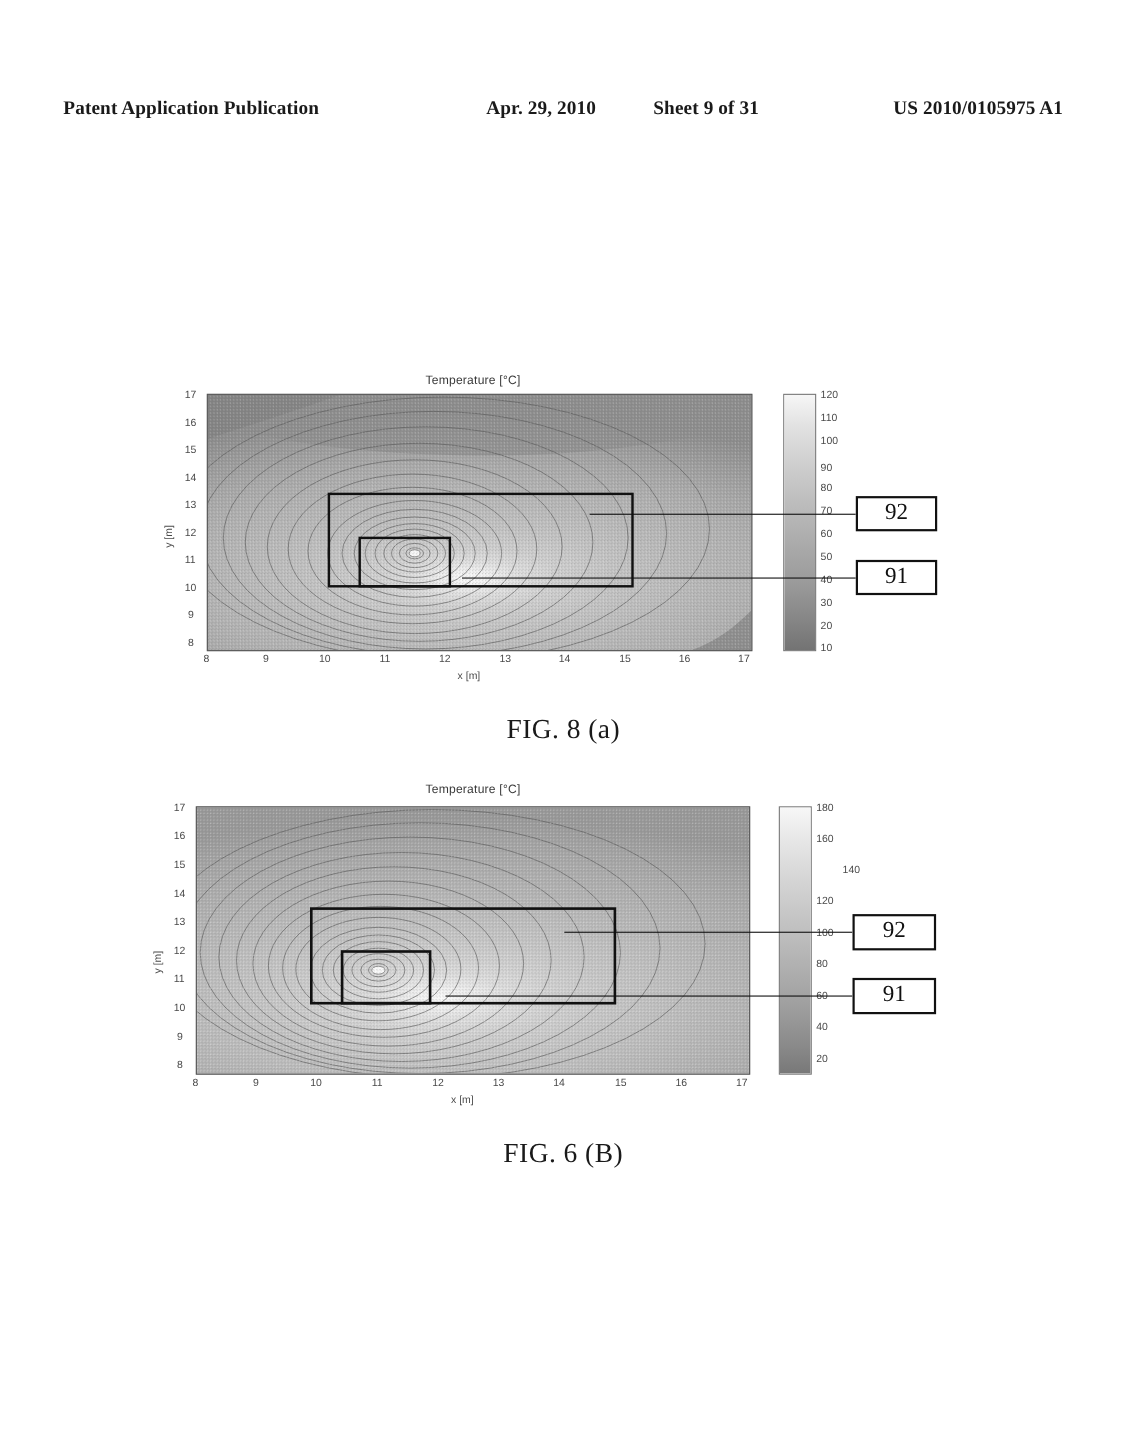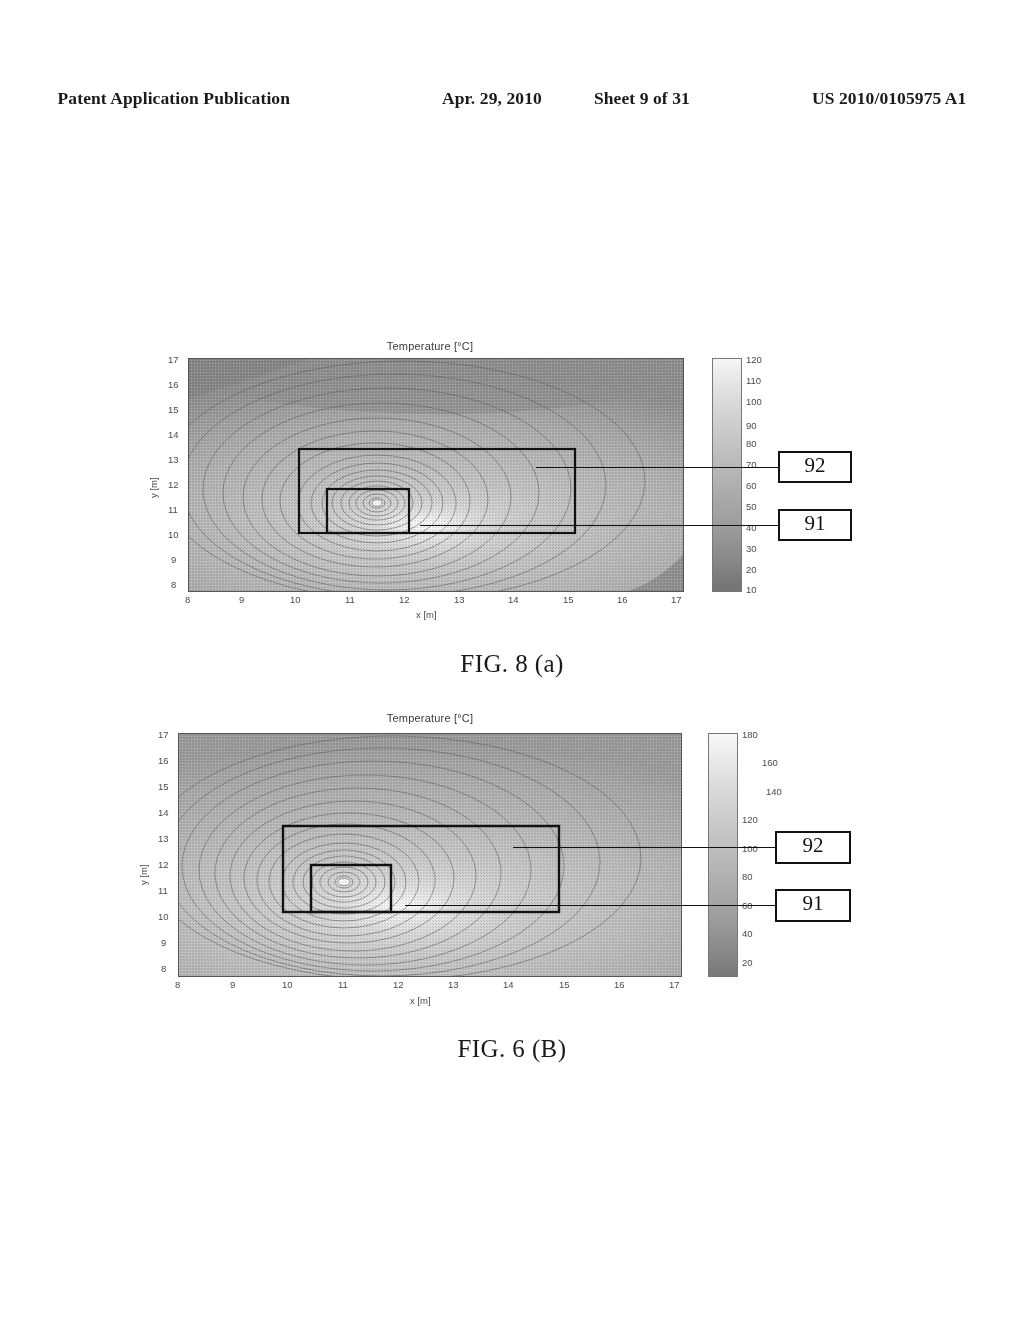--- a/index.html
+++ b/index.html
@@ -330,21 +330,21 @@
   <div class="tick-label" style="left:484px; top:279px;">16</div>
   <div class="tick-label" style="left:539px; top:279px;">17</div>
 
   <div class="xlab-text" style="left:280px; top:295px;">x [m]</div>
 
   <div class="cbar" style="left:578px; top:33px; width:28px; height:242px;">
     <div style="width:100%;height:100%;background:linear-gradient(to bottom,#f7f7f7 0%,#e6e6e6 13%,#d4d4d4 28%,#c2c2c2 44%,#b0b0b0 60%,#9d9d9d 76%,#898989 90%,#787878 100%);"></div>
   </div>
 
   <div class="tick-label" style="left:612px; top:29px;">180</div>
-  <div class="tick-label" style="left:612px; top:57px;margin-left:20px;">160</div>
+  <div class="tick-label" style="left:612px; top:57px;">160</div>
   <div class="tick-label" style="left:636px; top:86px;">140</div>
   <div class="tick-label" style="left:612px; top:114px;">120</div>
   <div class="tick-label" style="left:612px; top:143px;">100</div>
   <div class="tick-label" style="left:612px; top:171px;">80</div>
   <div class="tick-label" style="left:612px; top:200px;">60</div>
   <div class="tick-label" style="left:612px; top:228px;">40</div>
   <div class="tick-label" style="left:612px; top:257px;">20</div>
 
   <div class="leader" style="left:383px; top:147px; width:262px;"></div>
   <div class="callout-box" style="left:645px; top:131px; width:76px; height:33px;">

